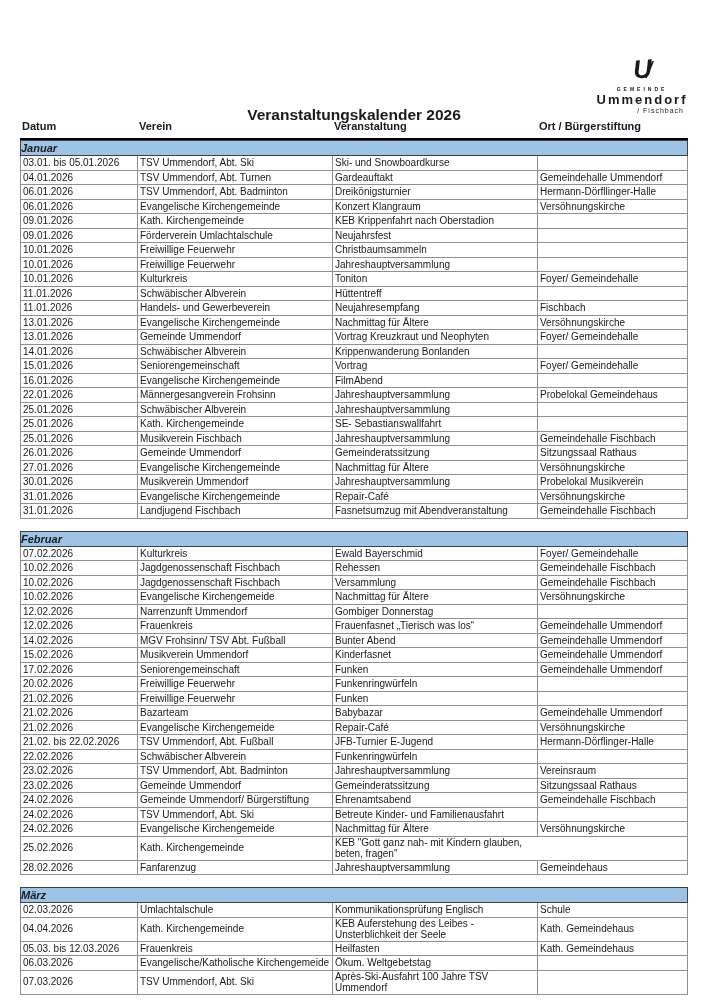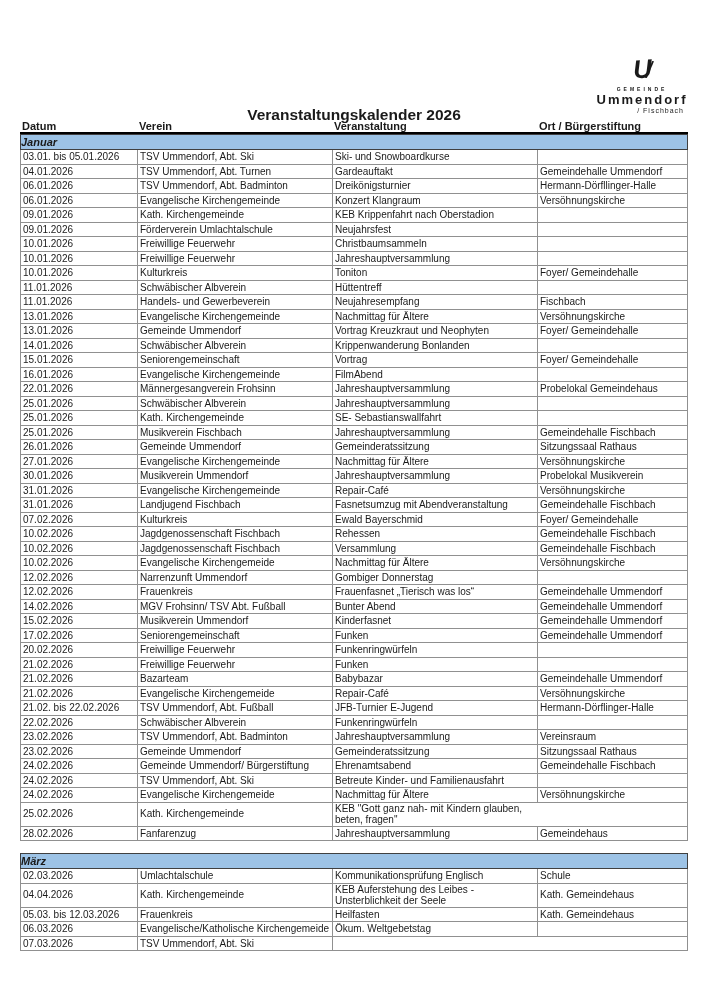--- a/index.html
+++ b/index.html
@@ -24,21 +24,21 @@
   .title{
     position:absolute;top:106px;left:0;width:648px;margin:0 30px;
     text-align:center;font-size:15.5px;font-weight:bold;
   }
 
   
   .table{position:absolute;top:120px;left:20px;width:668px;}
   .thead{
     display:grid;grid-template-columns:117px 195px 205px 1fr;
     font-size:11px;font-weight:bold;
-    border-bottom:2px solid #000;padding-bottom:0;
+    border-bottom:2px solid #000;padding-bottom:6px;
   }
   .thead .hcell{padding-left:2px;}
   .band{
     background:var(--band-bg,#9DC3E6);
     border:1px solid #404040;
     font-size:11px;font-weight:bold;font-style:italic;
     height:14px;line-height:14px;
   }
   .band + .row{border-top:none;}
   .band:not(:first-child){margin-top:12px;}
@@ -223,20 +223,21 @@
           <div class="cell c1">Evangelische Kirchengemeinde</div>
           <div class="cell c2">Repair-Café</div>
           <div class="cell c3">Versöhnungskirche</div>
         </div>
         <div class="row">
           <div class="cell c0">31.01.2026</div>
           <div class="cell c1">Landjugend Fischbach</div>
           <div class="cell c2">Fasnetsumzug mit Abendveranstaltung</div>
           <div class="cell c3">Gemeindehalle Fischbach</div>
         </div>
+        <div class="band">Februar</div>
         <div class="row">
           <div class="cell c0">07.02.2026</div>
           <div class="cell c1">Kulturkreis</div>
           <div class="cell c2">Ewald Bayerschmid</div>
           <div class="cell c3">Foyer/ Gemeindehalle</div>
         </div>
         <div class="row">
           <div class="cell c0">10.02.2026</div>
           <div class="cell c1">Jagdgenossenschaft Fischbach</div>
           <div class="cell c2">Rehessen</div>
@@ -382,18 +383,19 @@
         </div>
         <div class="row">
           <div class="cell c0">06.03.2026</div>
           <div class="cell c1">Evangelische/Katholische Kirchengemeide</div>
           <div class="cell c2">Ökum. Weltgebetstag</div>
           <div class="cell c3"></div>
         </div>
         <div class="row">
           <div class="cell c0">07.03.2026</div>
           <div class="cell c1">TSV Ummendorf, Abt. Ski</div>
+          <div class="cell c2">Après-Ski-Ausfahrt 100 Jahre TSV Ummendorf</div>
           <div class="cell c3"></div>
         </div>
       </div>
   </div>
 
 </div>
 
 </body></html>

